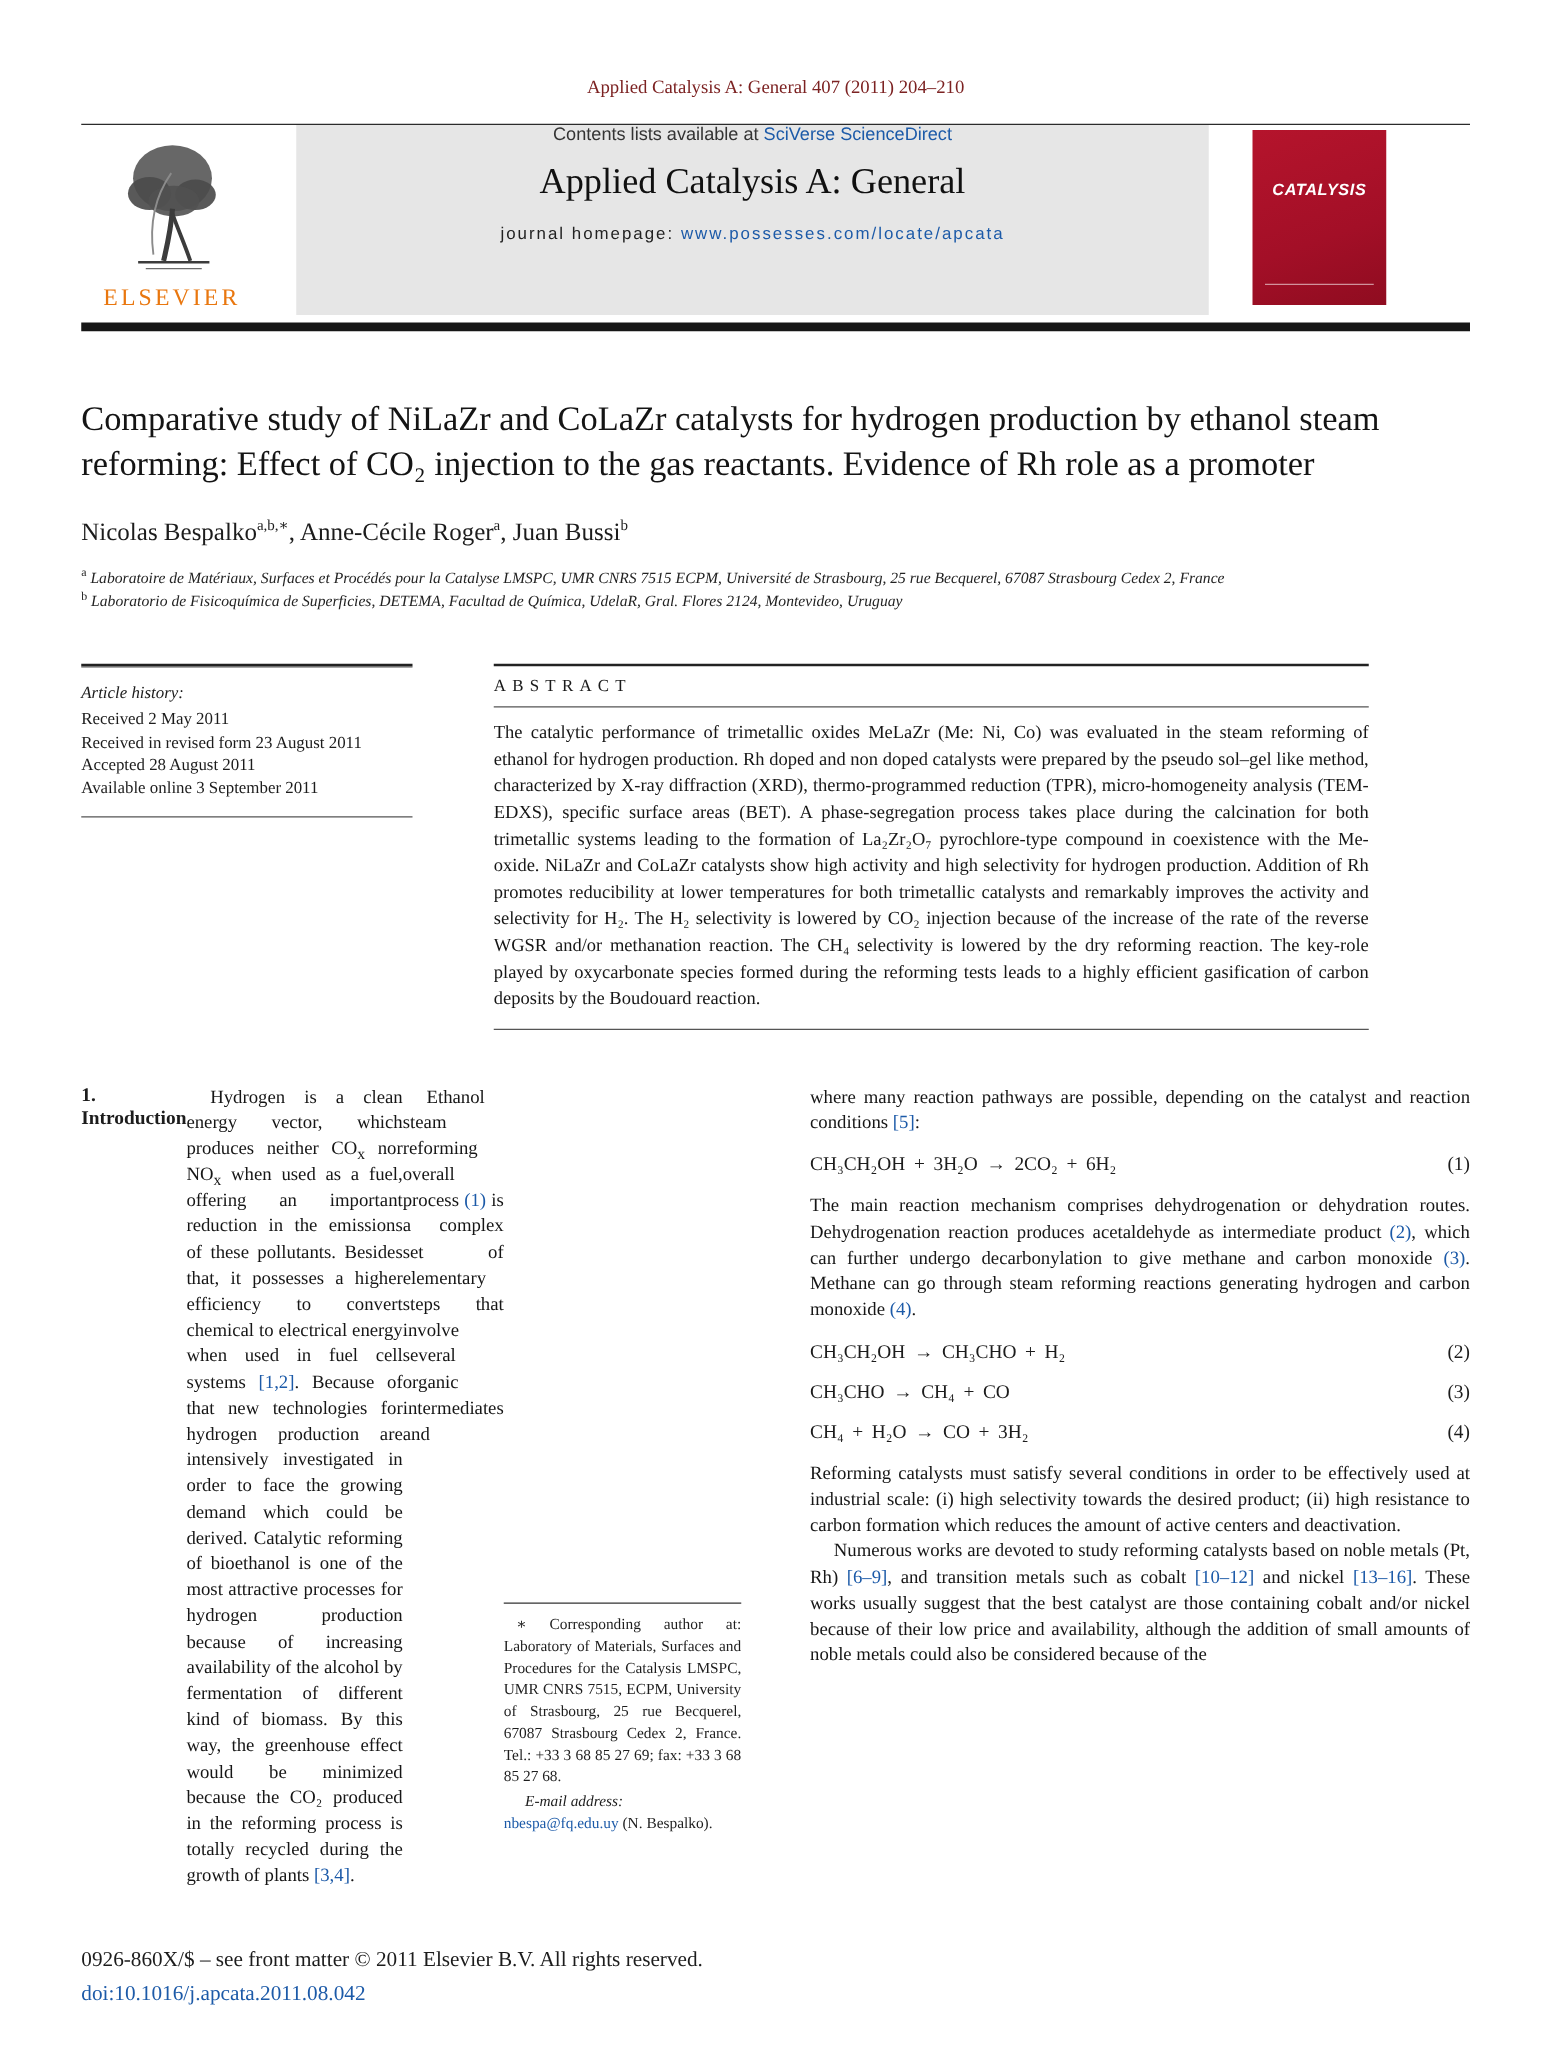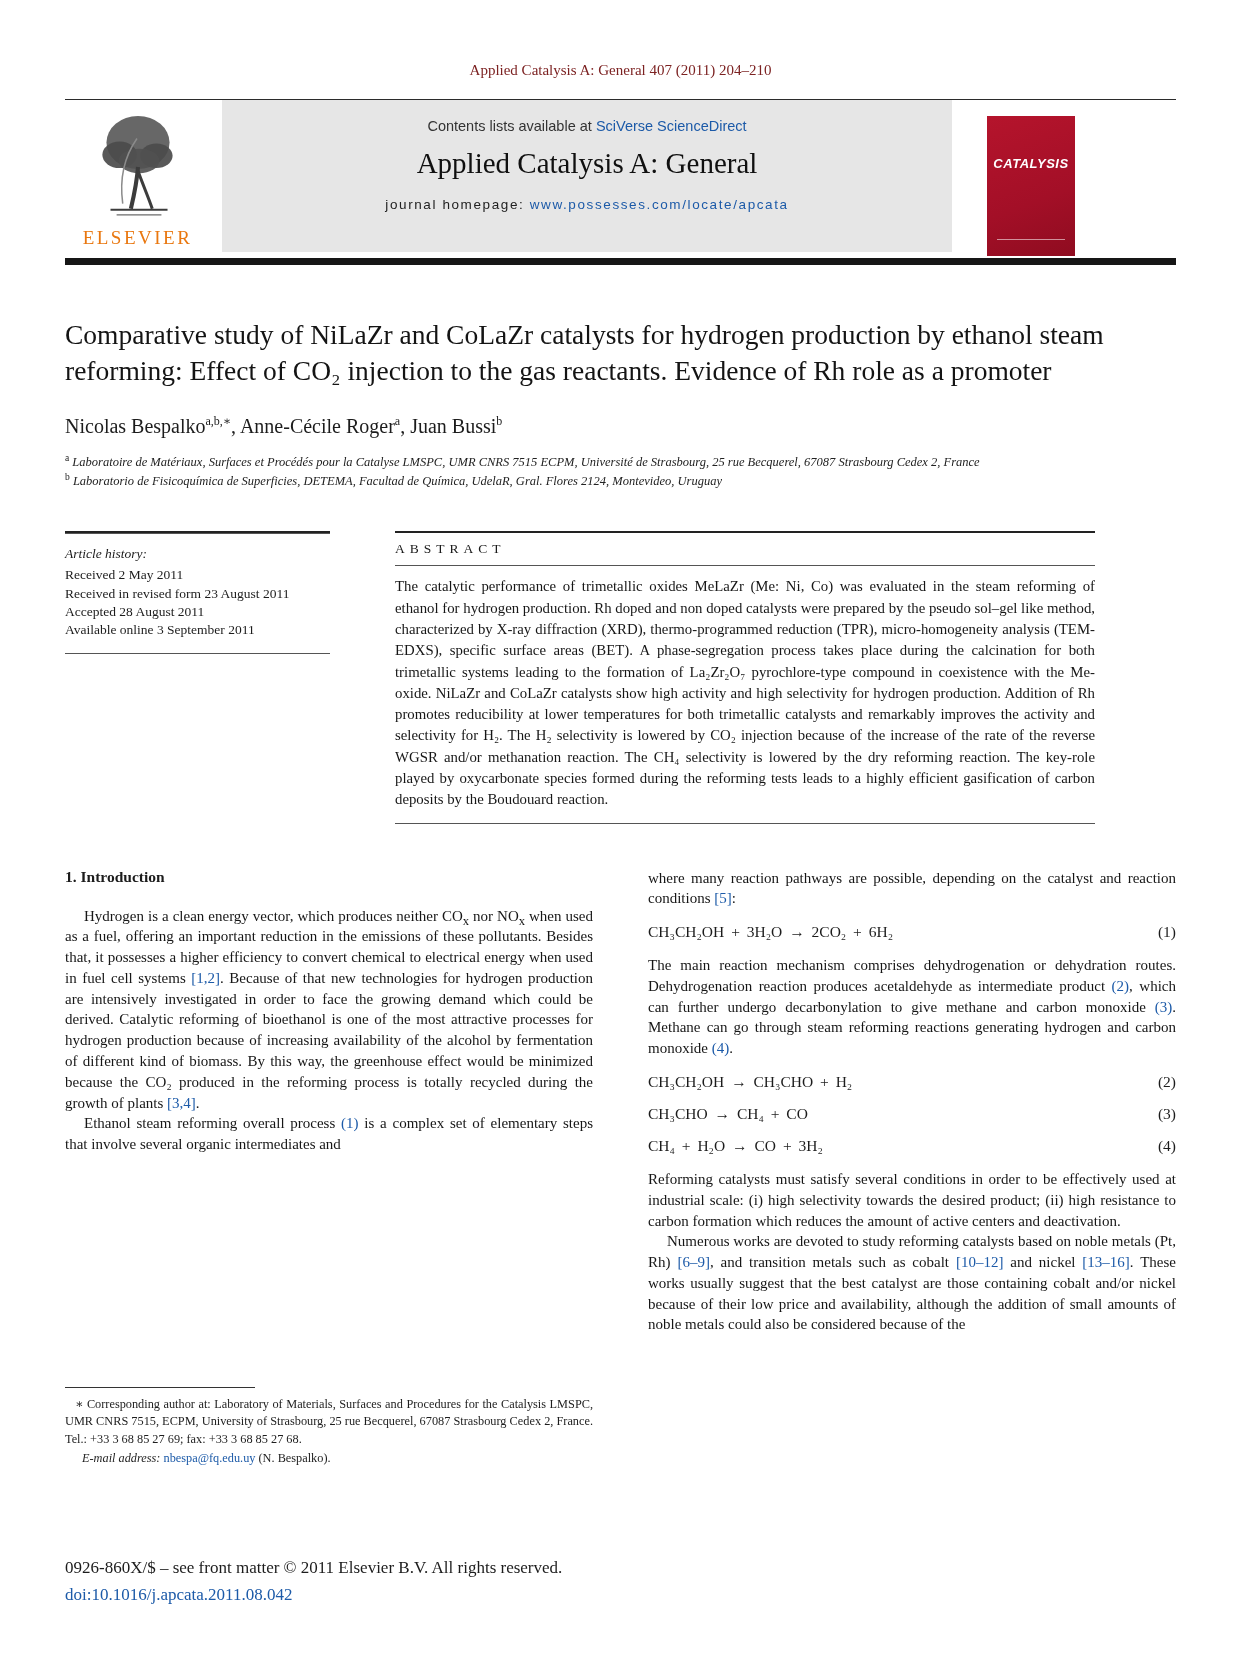--- a/index.html
+++ b/index.html
@@ -12,25 +12,25 @@
   .sans { font-family:"Liberation Sans","DejaVu Sans",sans-serif; }
   .lnk { color:#1c5aa8; }
   .it { font-style:italic; }
 
   .citation { text-align:center; font-size:15px; color:#7c2222; }
   .top-rule { height:1px; background:#2b2b2b; margin-top:20px; }
 
   .masthead { display:flex; align-items:stretch; height:152px; }
   .logo-box { width:145px; padding-top:10px; text-align:center; }
   .elsevier-word { font-size:19px; color:#e9770f; letter-spacing:2.5px; margin-top:1px; }
-  .banner { width:730px; margin-left:12px; background:#e6e6e6; text-align:center; padding-top:18px; }
+  .banner { width:730px; margin-left:27px; background:#e6e6e6; text-align:center; }
   .contents-line { font-size:14.5px; color:#333; }
   .journal-title { font-size:29px; margin-top:13px; color:#101010; font-weight:400; }
   .homepage-line { font-size:13.5px; letter-spacing:1.6px; margin-top:17px; color:#222; }
-  .cover { width:88px; height:140px; margin-left:35px; margin-top:16px; position:relative;
+  .cover { width:107px; height:140px; margin-left:35px; margin-top:4px; position:relative;
            background:linear-gradient(160deg,#b5142c 0%,#a30f27 60%,#8f0c20 100%); }
   .cover-title { position:absolute; top:40px; left:0; right:0; text-align:center; color:#fff;
                  font-family:"Liberation Sans","DejaVu Sans",sans-serif; font-weight:700;
                  font-style:italic; font-size:13px; letter-spacing:0.5px; }
   .cover-line { position:absolute; left:10px; right:10px; bottom:16px; height:1px; background:rgba(255,255,255,.55); }
 
   .black-bar { height:7px; background:#161616; margin-top:6px; }
 
   .article-title { font-size:27.5px; line-height:1.32; margin-top:52px; max-width:1060px; color:#141414; font-weight:400; }
   .authors { font-size:20px; margin-top:25px; }
@@ -46,21 +46,21 @@
   .sec-head { font-size:13.5px; letter-spacing:5px; word-spacing:8px; padding:8px 0; color:#1a1a1a; }
   .hist-label, .kw-label { font-style:italic; font-size:13.5px; margin-bottom:4px; }
   .hist-item, .kw-item { font-size:13.5px; line-height:1.35; }
   .info-block { margin-top:12px; }
   .rule-mid { margin:14px 0 12px 0; }
   .abs-text { font-size:14.8px; line-height:1.44; text-align:justify; margin-top:10px; color:#161616; }
   .abs-copy { text-align:right; font-size:14px; margin-top:13px; }
   .abs-bottom { margin-top:12px; }
 
   .body-cols { display:flex; margin-top:44px; height:600px; }
-  .col-left { width:528px; display:flex; flex-direction:column; }
+  .col-left { width:528px; display:flex; flex-direction:row; }
   .col-right { width:528px; margin-left:55px; }
   .sec-title { font-size:15.5px; font-weight:700; margin-bottom:20px; }
   .para { font-size:15px; line-height:1.385; text-align:justify; color:#161616; }
   .para.ind { text-indent:19px; }
   .eq { display:flex; justify-content:space-between; margin:14px 0; font-size:15.5px; }
   .eq .f { word-spacing:3px; }
 
   .footnote { margin-top:auto; font-size:12.3px; line-height:1.42; color:#1d1d1d; }
   .fn-rule { width:190px; height:1px; background:#333; margin-bottom:8px; }
   .fn-text { text-align:justify; text-indent:10px; }

